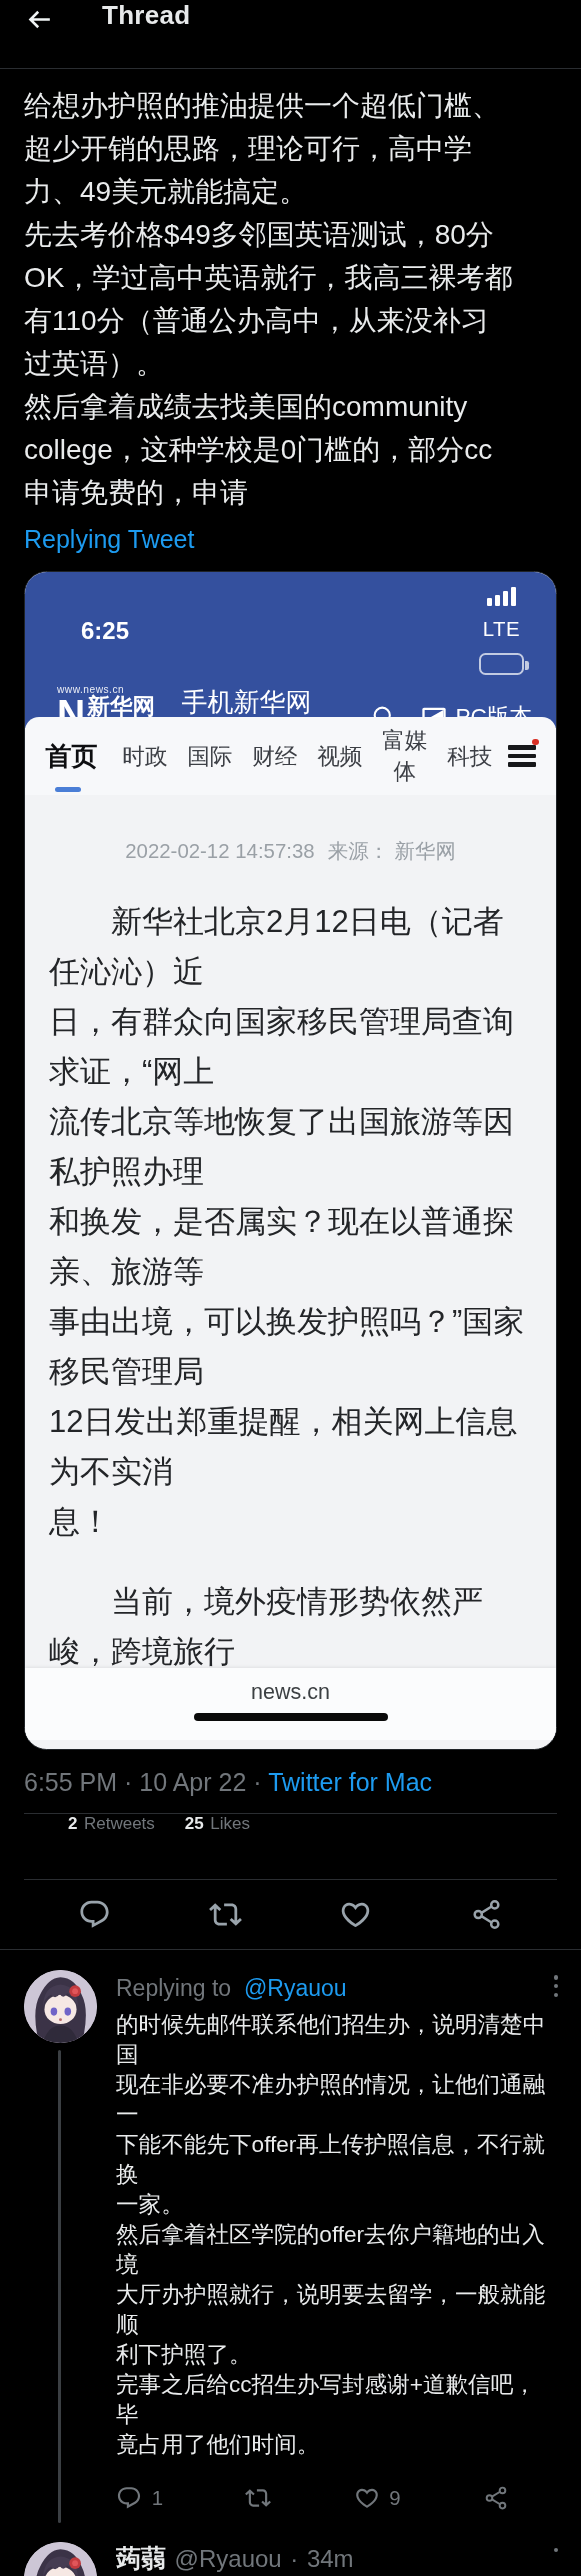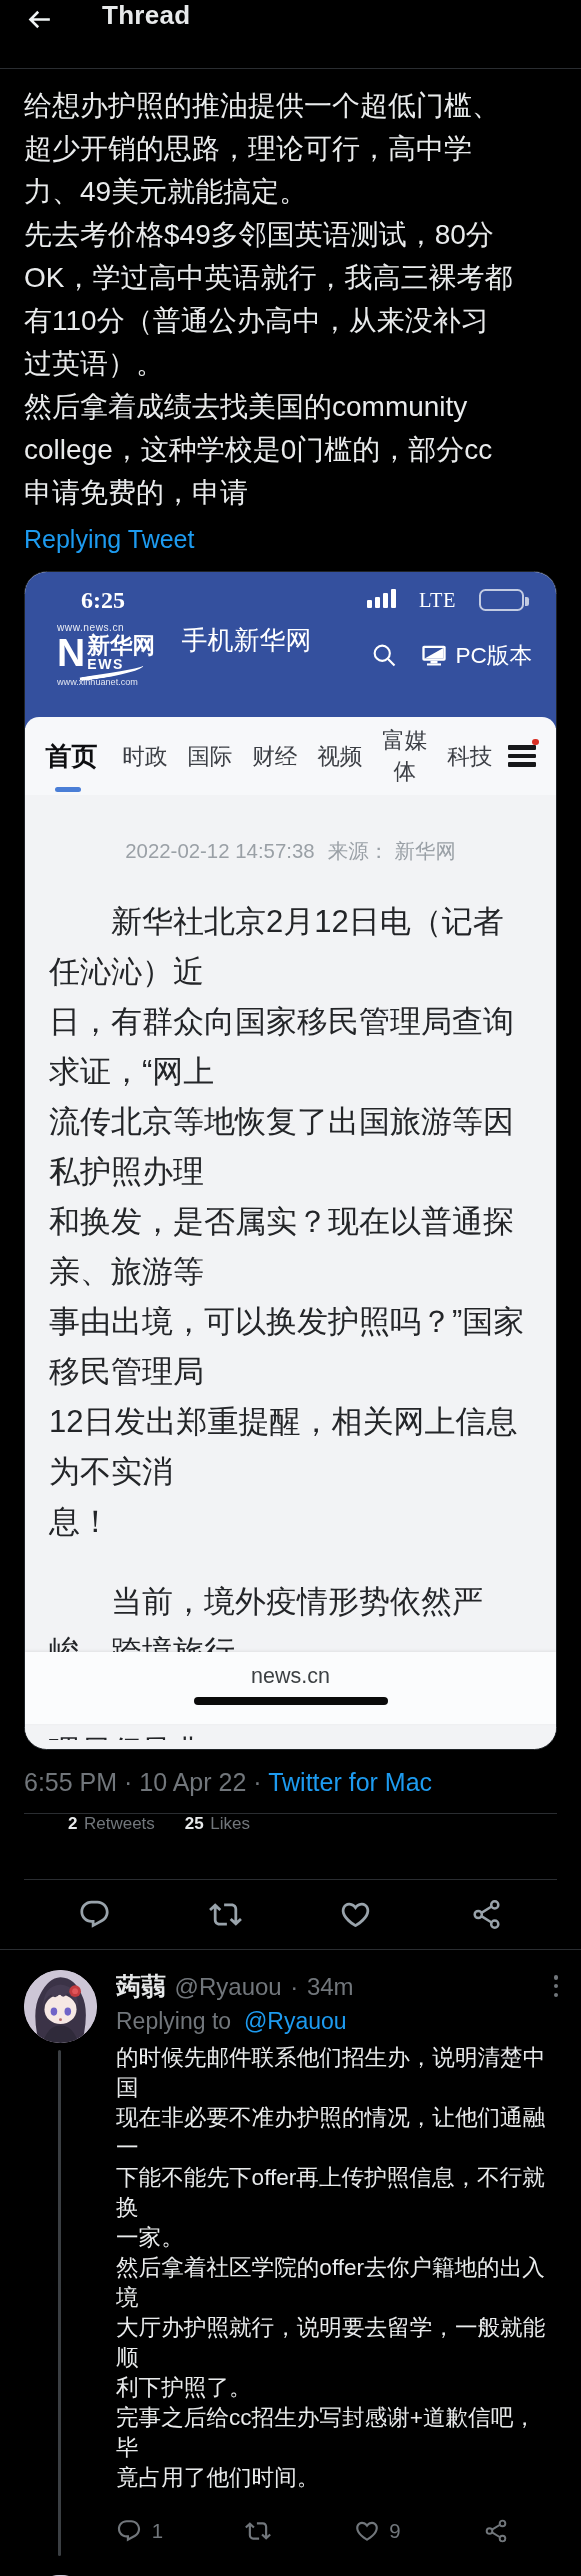--- a/index.html
+++ b/index.html
@@ -14,23 +14,23 @@
   .appbar .title { font-size:26px; font-weight:bold; margin-left:40px; letter-spacing:0.3px; }
 
   
   .main-tweet { padding:0 24px; }
   .tweet-text { margin-top:15px; font-size:28px; line-height:43px; white-space:pre-line; color:#e9ebec; }
   .translate { margin-top:10.8px; font-size:25px; color:#1d9bf0; }
 
   
   .card { position:relative; margin-top:17px; height:1179px; border-radius:22.6px; overflow:hidden; background:#f2f3f5; border:1.1px solid #1f2327; }
   .phone-blue { background:#34509e; height:156px; }
-  .statusbar { display:flex; justify-content:space-between; align-items:center; padding:15px 32px 0 56px; color:#fff;font-family:Liberation Serif, serif; }
+  .statusbar { display:flex; justify-content:space-between; align-items:center; padding:15px 32px 0 56px; color:#fff; }
   .statusbar .time { font-size:24px; font-weight:bold; }
-  .statusbar .right { display:flex; align-items:flex-start; gap:23px; }
+  .statusbar .right { display:flex; align-items:center; gap:12px;flex-direction:column; }
   .sigbars { display:flex; align-items:flex-end; gap:3.2px; }
   .sigbars i { display:block; width:4.8px; background:#fff; border-radius:1.1px; }
   .sigbars i:nth-child(1){height:7.5px}.sigbars i:nth-child(2){height:11.3px}
   .sigbars i:nth-child(3){height:15px}.sigbars i:nth-child(4){height:19px}
   .lte { font-size:20.4px; color:#fff; letter-spacing:0.5px; }
   .battery { position:relative; width:45px; height:22.6px; border:2.2px solid rgba(255,255,255,.7); border-radius:6.5px; padding:2.2px; }
   .battery .fill { width:72%; height:100%; background:#f5ce42; border-radius:2.7px; }
   .battery .nub { position:absolute; right:-6.5px; top:6.5px; width:3.8px; height:8.6px; background:rgba(255,255,255,.7); border-radius:0 2.2px 2.2px 0; }
 
   .sitebar { display:flex; align-items:center; justify-content:space-between; padding:9.7px 24px 0 32px; color:#fff; }
@@ -57,21 +57,21 @@
   .hamburger i { display:block; height:4.3px; background:#17181a; border-radius:1.1px; margin:4.3px 0; }
   .hamburger .dot { position:absolute; top:-2.2px; right:-3.2px; width:6.5px; height:6.5px; border-radius:50%; background:#d93025; }
 
   .article { position:relative; background:#f2f3f5; height:945px; color:#202124; padding:27px 24px 0 24px; overflow:hidden; }
   .a-title { font-size:31px; line-height:52px; font-weight:bold; text-align:center; color:#101113; white-space:pre-line; }
   .a-meta { margin-top:15px; text-align:center; font-size:20.4px; color:#9aa0a6; }
   .a-meta .src { margin-left:7.5px; }
   .a-p { margin-top:32px; font-size:31px; line-height:50px; white-space:pre-line; color:#232528; }
   .a-p.p2 { margin-top:30px; }
 
-  .browserbar { position:absolute; left:0; right:0; bottom:16px; height:72px; background:#fbfcfd; box-shadow:0 -1.1px 3.2px rgba(0,0,0,.08); text-align:center; }
+  .browserbar { position:absolute; left:0; right:0; bottom:0; height:72px; background:#fbfcfd; box-shadow:0 -1.1px 3.2px rgba(0,0,0,.08); text-align:center; }
   .browserbar .url { margin-top:12px; font-size:21.5px; color:#3c4043; }
   .home-indicator { margin:7.5px auto 0; width:194px; height:8px; border-radius:4.3px; background:#0a0a0a; }
 
   
   .meta-row { margin-top:18.3px; font-size:25px; color:#71767b; }
   .meta-row .app { color:#1d9bf0; }
   .divider { height:1.1px; background:#2a2d31; margin-top:16px; }
   .divider.full { margin:0; }
   .stats-row { display:flex; gap:30px; align-items:flex-start; height:65px; font-size:17px; color:#71767b;margin-left:44px; }
   .stats-row b { color:#e7e9ea; font-weight:bold; margin-right:6.5px; }
@@ -263,26 +263,20 @@
         <path d="M26 100 Q32 76 50 76 Q68 76 74 100 Z" fill="#2f2a3a"></path>
         <circle cx="70" cy="29" r="8" fill="#c23b3f"></circle>
         <circle cx="70" cy="29" r="4" fill="#e0565a"></circle>
       </svg>
     </span>
     <span class="kebab">
         <i></i>
         <i></i>
         <i></i>
       </span>
-    <div class="name-row">
-      <span class="name">蒟蒻</span>
-      <span>@Ryauou</span>
-      <span>·</span>
-      <span>34m</span>
-    </div>
     <div class="replying-row">
       <span>Replying to</span>
       <span class="to">@Ryauou</span>
     </div>
     <div class="reply-text">的时候先邮件联系他们招生办，说明清楚中国
 现在非必要不准办护照的情况，让他们通融一
 下能不能先下offer再上传护照信息，不行就换
 一家。
 然后拿着社区学院的offer去你户籍地的出入境
 大厅办护照就行，说明要去留学，一般就能顺

